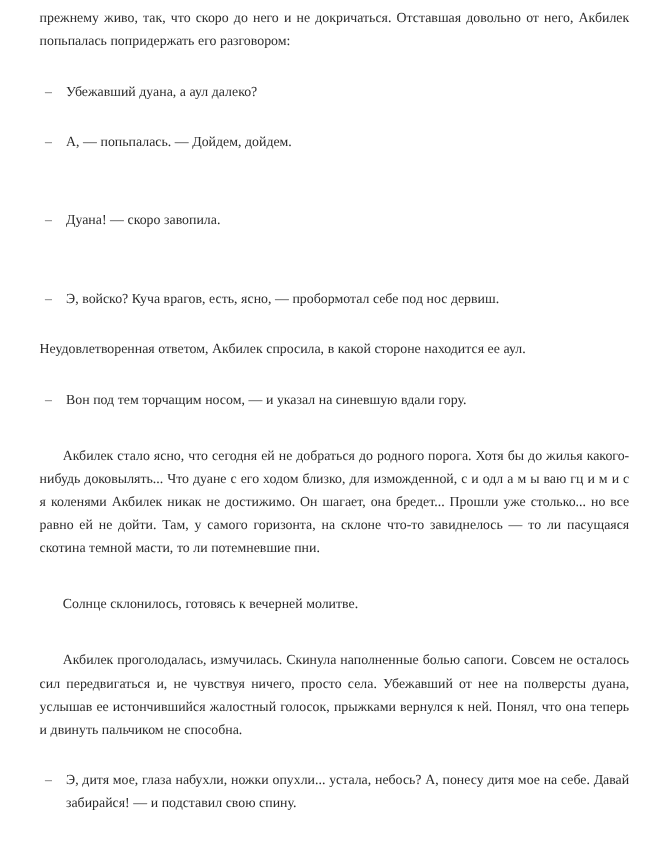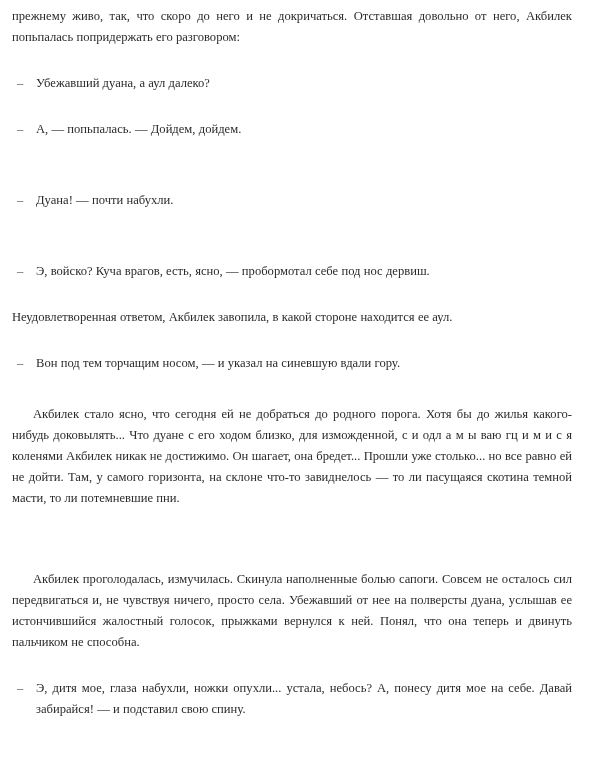--- a/index.html
+++ b/index.html
@@ -16,21 +16,21 @@
     color: #2b2b2b;
     -webkit-font-smoothing: antialiased;
   }
 
   .page {
     position: relative;
     width: 600px;
     height: 777px;
     background: #ffffff;
     box-sizing: border-box;
-    padding: 6px 28px 0 12px;
+    padding: 6px 28px 0 36px;
   }
 
   .block {
     font-size: 12.6px;
     line-height: 21px;
     text-align: justify;
     text-justify: inter-word;
     word-spacing: 0.1px;
     margin: 0;
     color: #2b2b2b;
@@ -92,50 +92,51 @@
     <span class="dialogue-text">А, — попьпалась. — Дойдем, дойдем.</span>
   </div>
 
   <div class="gap-md"></div>
 
 
   <div class="gap-md"></div>
 
   <div class="block dialogue">
     <span class="dash">–</span>
-    <span class="dialogue-text">Дуана! — почти набухли.</span>
+    <span class="dialogue-text">Дуана! — скоро завопила.</span>
   </div>
 
   <div class="gap-md"></div>
 
 
   <div class="gap-md"></div>
 
   <div class="block dialogue">
     <span class="dash">–</span>
     <span class="dialogue-text">Э, войско? Куча врагов, есть, ясно, — пробормотал себе под нос дервиш.</span>
   </div>
 
   <div class="gap-md"></div>
 
-  <p class="block para-flush">Неудовлетворенная ответом, Акбилек завопила, в какой стороне находится ее аул.</p>
+  <p class="block para-flush">Неудовлетворенная ответом, Акбилек спросила, в какой стороне находится ее аул.</p>
 
   <div class="gap-md"></div>
 
   <div class="block dialogue">
     <span class="dash">–</span>
     <span class="dialogue-text">Вон под тем торчащим носом, — и указал на синевшую вдали гору.</span>
   </div>
 
   <div class="gap-lg"></div>
 
   <p class="block para">Акбилек стало ясно, что сегодня ей не добраться до родного порога. Хотя бы до жилья какого-нибудь доковылять... Что дуане с его ходом близко, для изможденной, с и одл а м ы ваю гц и м и с я коленями Акбилек никак не достижимо. Он шагает, она бредет... Прошли уже столько... но все равно ей не дойти. Там, у самого горизонта, на склоне что-то завиднелось — то ли пасущаяся скотина темной масти, то ли потемневшие пни.</p>
 
   <div class="gap-lg"></div>
 
+  <p class="block para">Солнце склонилось, готовясь к вечерней молитве.</p>
 
   <div class="gap-lg"></div>
 
   <p class="block para">Акбилек проголодалась, измучилась. Скинула наполненные болью сапоги. Совсем не осталось сил передвигаться и, не чувствуя ничего, просто села. Убежавший от нее на полверсты дуана, услышав ее истончившийся жалостный голосок, прыжками вернулся к ней. Понял, что она теперь и двинуть пальчиком не способна.</p>
 
   <div class="gap-md"></div>
 
   <div class="block dialogue">
     <span class="dash">–</span>
     <span class="dialogue-text">Э, дитя мое, глаза набухли, ножки опухли... устала, небось? А, понесу дитя мое на себе. Давай забирайся! — и подставил свою спину.</span>

